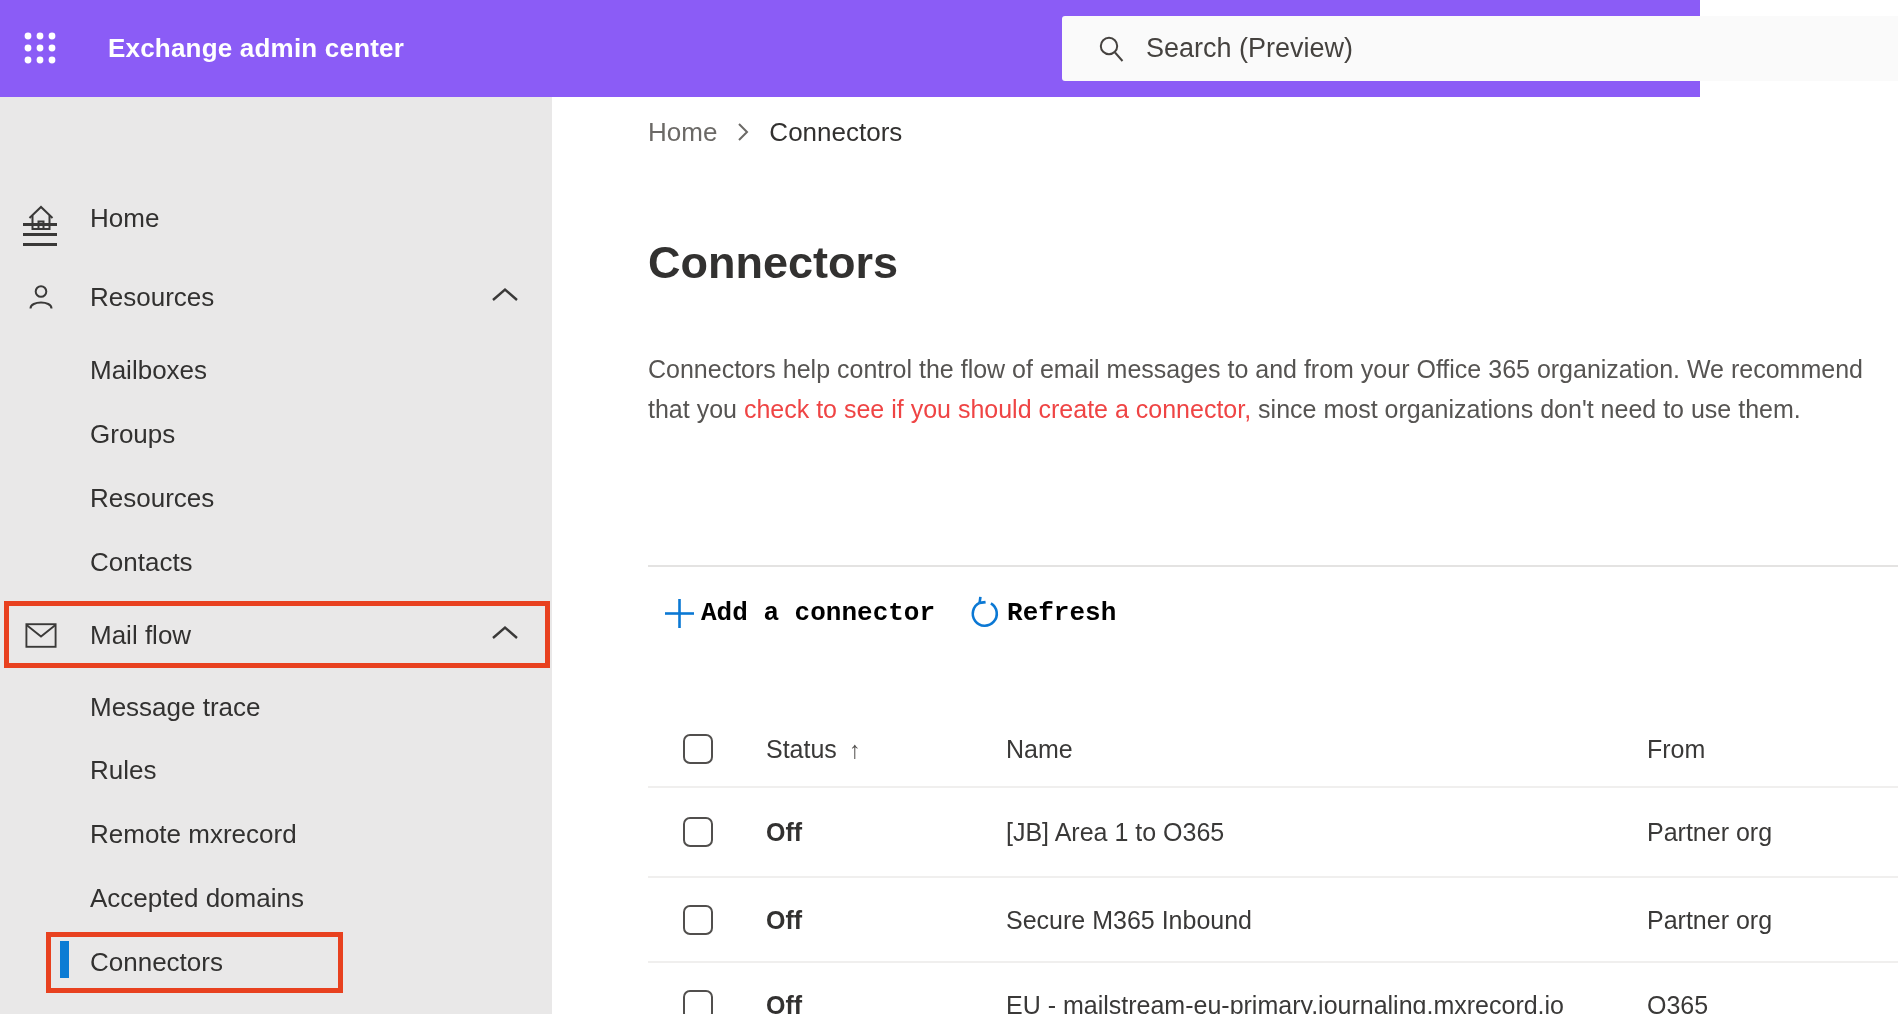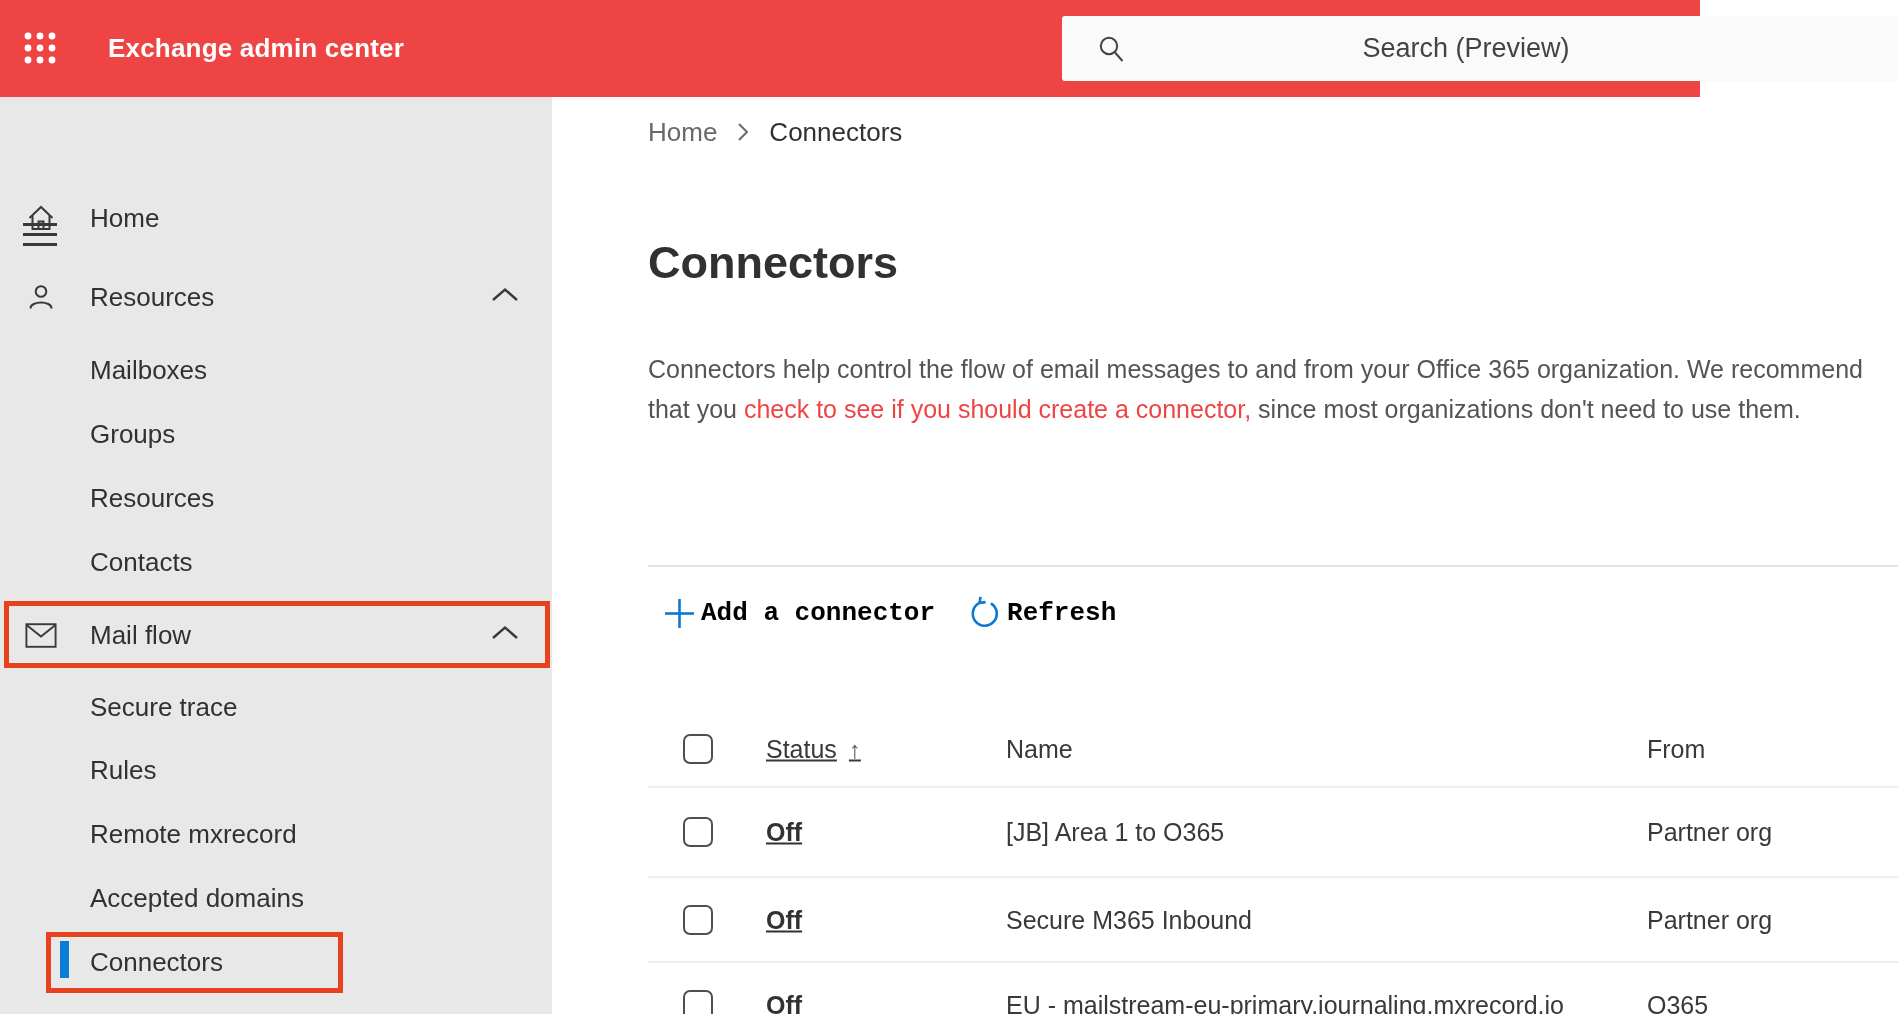--- a/index.html
+++ b/index.html
@@ -1,28 +1,28 @@
 <!DOCTYPE html>
 <html><head>
 <meta charset="utf-8">
 <style>
   html,body{margin:0;padding:0;background:#fff;}
   .canvas{position:relative;width:1898px;height:1014px;overflow:hidden;
           font-family:"Liberation Sans",sans-serif;background:#ffffff;color:#323130;}
 
   
-  .topbar{position:absolute;left:0;top:0;width:1700px;height:97px;background:#ef4444;}
+  .topbar{position:absolute;left:0;top:0;width:1700px;height:97px;background:#8b5cf6;}
   .waffle{position:absolute;left:22px;top:30px;width:36px;height:36px;cursor:pointer;}
   .topbar-title{position:absolute;left:108px;top:0;height:97px;display:flex;align-items:center;
                 color:#ffffff;font-size:26px;font-weight:600;letter-spacing:.2px;}
   .searchbox{position:absolute;left:1062px;top:16px;width:846px;height:65px;background:#fafafa;
              border-radius:3px;display:flex;align-items:center;}
   .searchbox svg{margin-left:34px;flex:none;}
   .searchbox input{border:none;outline:none;background:transparent;font-family:"Liberation Sans",sans-serif;
-                   font-size:27px;color:#3b3a39;margin-left:18px;width:640px;text-align:center;}
+                   font-size:27px;color:#3b3a39;margin-left:18px;width:640px;}
   .searchbox input::placeholder{color:#45423f;opacity:1;}
 
   
   .sidebar{position:absolute;left:0;top:97px;width:552px;height:917px;background:#e9e8e8;}
   .hamburger{position:absolute;left:23px;top:124px;width:36px;height:30px;cursor:pointer;}
   .hamburger i{position:absolute;left:0;width:34px;height:3px;background:#3a3938;display:block;}
   .hamburger i:nth-child(1){top:2px}.hamburger i:nth-child(2){top:12px}.hamburger i:nth-child(3){top:22px}
   .nav-item{position:absolute;left:0;width:552px;height:52px;cursor:pointer;}
   .nav-item .nicon{position:absolute;left:25px;top:50%;transform:translateY(-50%);width:32px;height:32px;
                    display:flex;align-items:center;justify-content:center;}
@@ -47,21 +47,21 @@
   .toolbar{position:absolute;left:111px;top:498px;height:36px;display:flex;align-items:center;}
   .tool-btn{display:flex;align-items:center;cursor:pointer;}
   .tool-btn .tlabel{font-size:26px;font-weight:600;color:#000000;margin-left:5px;white-space:nowrap;font-family:Liberation Mono, monospace;}
   .tool-gap{width:33px;}
 
   
   .thead{position:absolute;left:0;top:627px;width:1346px;height:50px;}
   .trow{position:absolute;left:0;width:1346px;height:84px;}
   .cell{position:absolute;top:50%;transform:translateY(-50%);font-size:25px;color:#3a3938;white-space:nowrap;}
   .c-check{left:131px;}
-  .c-status{left:214px;text-decoration:underline;}
+  .c-status{left:214px;}
   .c-name{left:454px;}
   .c-from{left:1095px;justify-content:flex-end;}
   .checkbox{width:30px;height:30px;border:2px solid #514f4d;border-radius:7px;background:#fff;
             box-sizing:border-box;cursor:pointer;}
   .hrow-divider{position:absolute;left:96px;right:0;height:2px;background:#f0efee;}
   .status-off{font-weight:700;color:#323130;}
   .sort-arrow{margin-left:12px;color:#514f4d;font-size:24px;}
   .th-label{font-size:25px;color:#3a3938;cursor:pointer;display:flex;align-items:center;}
 </style>
 </head>
@@ -150,21 +150,21 @@
       </span>
       <span class="nlabel">Mail flow</span>
       <span class="nchev">
         <svg width="34" height="20" viewBox="0 0 34 20" fill="none" stroke="#3a3938" stroke-width="2.4">
           <polyline points="5,15 17,4.5 29,15"></polyline>
         </svg>
       </span>
     </div>
 
     <div class="nav-item" style="top:584px">
-      <span class="nlabel">Secure trace</span>
+      <span class="nlabel">Message trace</span>
     </div>
     <div class="nav-item" style="top:647px">
       <span class="nlabel">Rules</span>
     </div>
     <div class="nav-item" style="top:711px">
       <span class="nlabel">Remote mxrecord</span>
     </div>
     <div class="nav-item" style="top:775px">
       <span class="nlabel">Accepted domains</span>
     </div>

